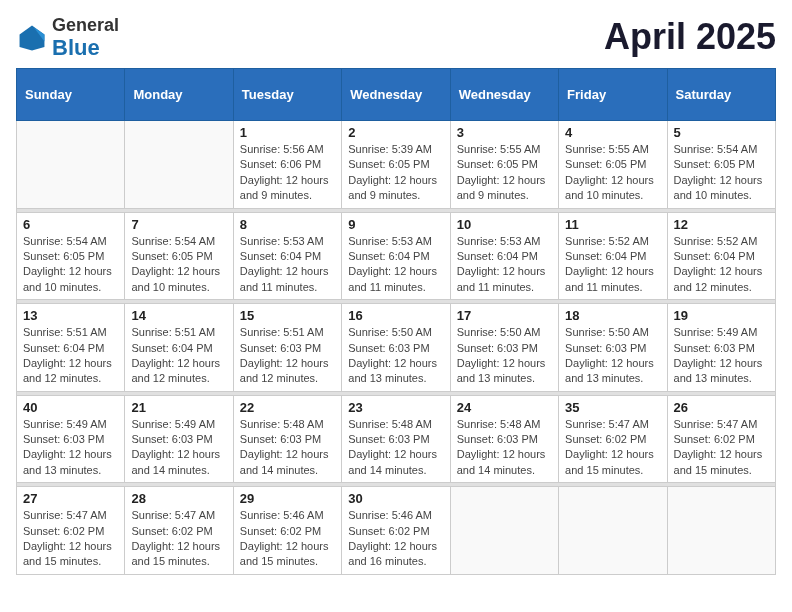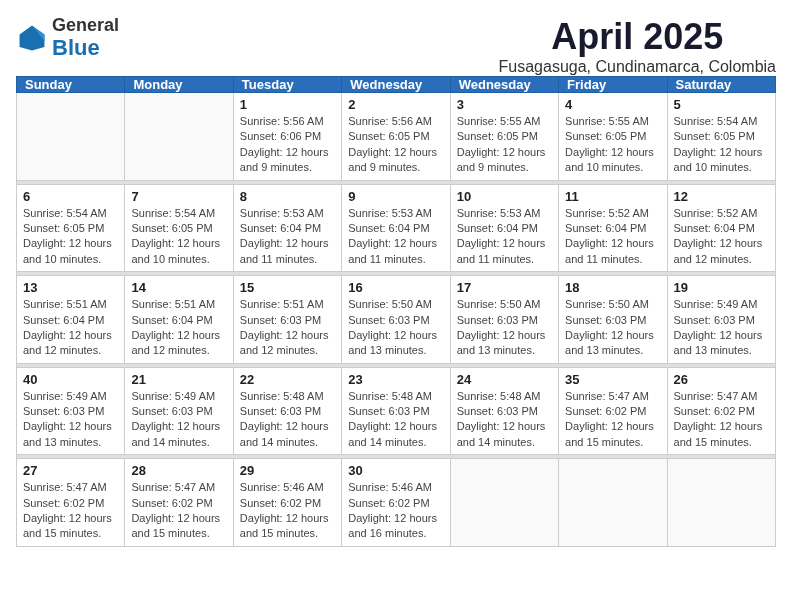--- a/index.html
+++ b/index.html
@@ -7,20 +7,21 @@
       font-family: Arial, sans-serif;
       background: #fff;
       width: 792px;
       min-height: 612px;
       padding: 16px;
     }
     .header-area {
       display: flex;
       justify-content: space-between;
       align-items: flex-start;
+      margin-bottom: 8px;
     }
     .logo {
       display: flex;
       align-items: center;
       gap: 4px;
     }
     .logo-text {
       display: flex;
       flex-direction: column;
       line-height: 1.1;
@@ -33,42 +34,42 @@
     .logo-blue {
       font-size: 22px;
       font-weight: bold;
       color: #1a6faf;
     }
     .logo-icon {
       width: 32px;
       height: 32px;
     }
     .title-area {
-      text-align: center;
+      text-align: right;
     }
     .main-title {
       font-size: 36px;
       font-weight: bold;
       color: #1a1a2e;
     }
     .subtitle {
       font-size: 16px;
       color: #333;
     }
     .calendar {
       width: 100%;
       border-collapse: collapse;
       border: 1px solid #ccc;
     }
     .calendar th {
       background: #2a6ebb;
       color: #fff;
       font-size: 13px;
       font-weight: bold;
-      padding: 0 8px;
+      padding: 18px 8px;
       border: 1px solid #1e5fa0;
       text-align: left;
     }
     .calendar td {
       border: 1px solid #ccc;
       vertical-align: top;
       padding: 4px 6px;
       width: 108px;
       min-height: 80px;
       background: #fff;
@@ -100,21 +101,20 @@
       <polygon points="18,4 32,14 32,28 18,32 4,28 4,14" fill="#1a6faf"></polygon>
       <polygon points="20,6 32,14 32,22" fill="#2a8fd4"></polygon>
     </svg>
     <div class="logo-text">
       <span class="logo-general">General</span>
       <span class="logo-blue">Blue</span>
     </div>
   </div>
   <div class="title-area">
     <div class="main-title">April 2025</div>
-    <div class="subtitle">Fusagasuga, Cundinamarca, Colombia</div>
   </div>
 </div>
 
 <table class="calendar">
   <thead>
     <tr>
       <th>Sunday</th>
       <th>Monday</th>
       <th>Tuesday</th>
       <th>Wednesday</th>
@@ -129,21 +129,21 @@
         <td class="empty"></td>
         <td>
           <span class="day-num">1</span>
           <div class="day-info">Sunrise: 5:56 AM
 Sunset: 6:06 PM
 Daylight: 12 hours
 and 9 minutes.</div>
         </td>
         <td>
           <span class="day-num">2</span>
-          <div class="day-info">Sunrise: 5:56 AM
+          <div class="day-info">Sunrise: 5:39 AM
 Sunset: 6:05 PM
 Daylight: 12 hours
 and 9 minutes.</div>
         </td>
         <td>
           <span class="day-num">3</span>
           <div class="day-info">Sunrise: 5:55 AM
 Sunset: 6:05 PM
 Daylight: 12 hours
 and 9 minutes.</div>

